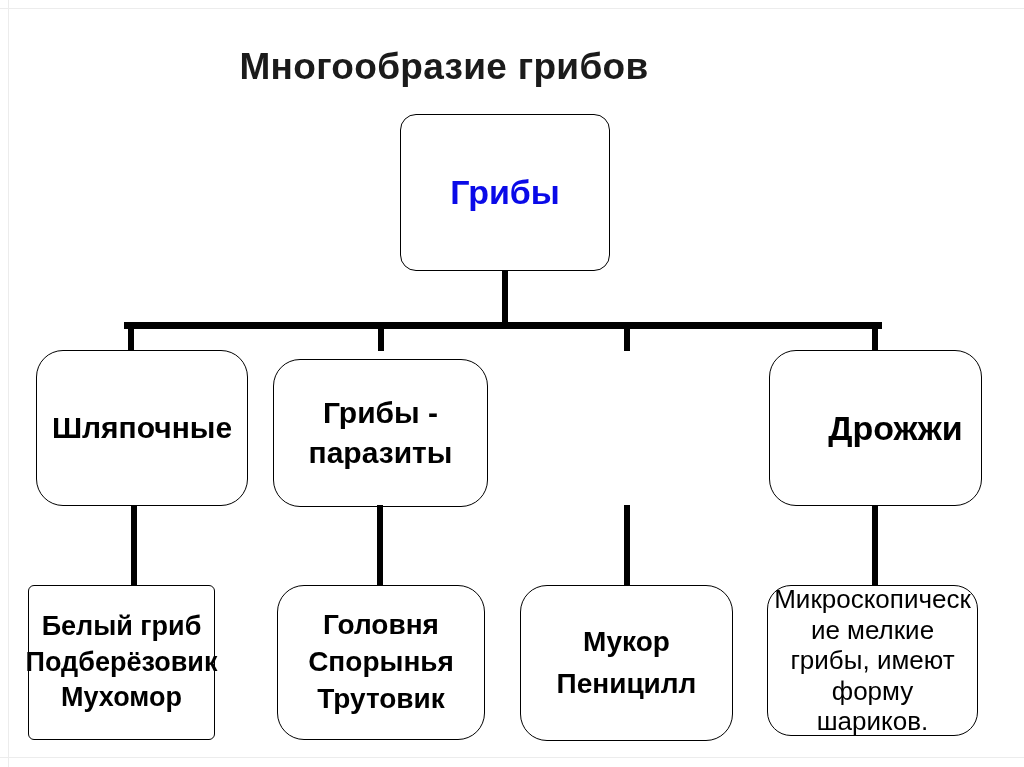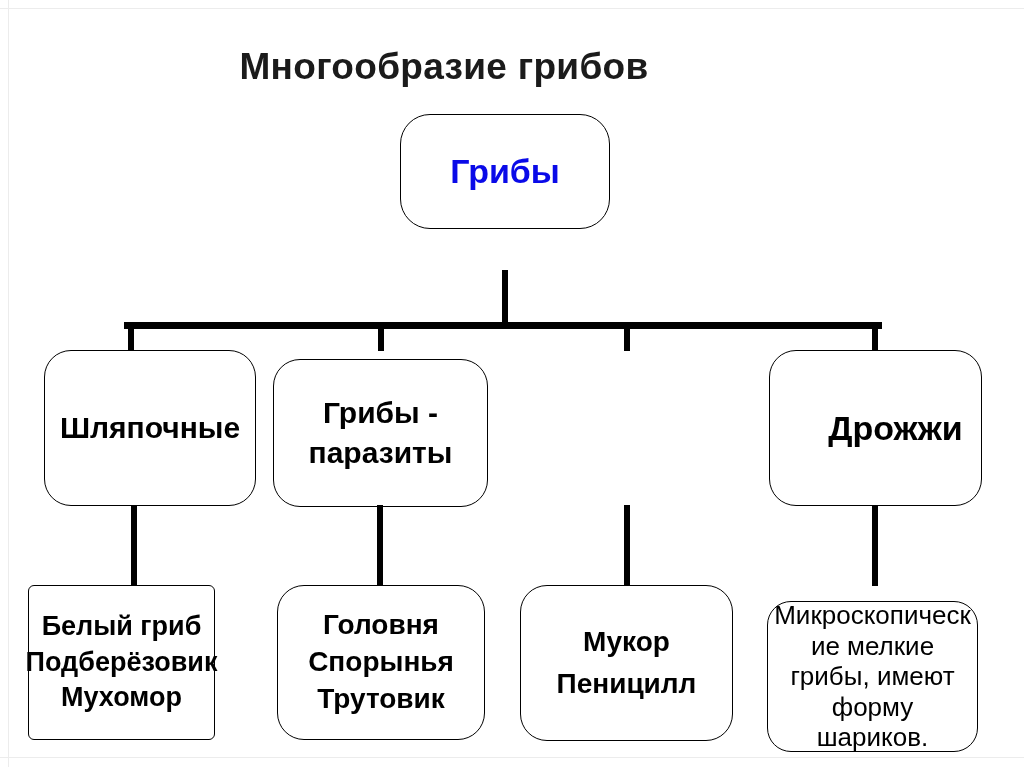--- a/index.html
+++ b/index.html
@@ -39,50 +39,50 @@
   }
   .node-label {
     white-space:pre-line;
     font-weight:700;
     line-height:1.32;
   }
 
   .conn { position:absolute; background:#000000; }
 
   
-  #root-box   { left:400px; top:114px; width:210px; height:115px; border-radius:30px; }
+  #root-box   { left:400px; top:114px; width:210px; height:157px; border-radius:16px; }
   #root-box .node-label { font-size:34px; color:#0a0ae8; }
 
   
   #conn-root  { left:502px; top:270px; width:6px;  height:55px; }
   #conn-hbar  { left:124px; top:322px; width:758px; height:7px; }
   #drop-1 { left:128px; top:328px; width:6px; height:23px; }
   #drop-2 { left:378px; top:328px; width:6px; height:23px; }
   #drop-3 { left:624px; top:328px; width:6px; height:23px; }
   #drop-4 { left:872px; top:328px; width:6px; height:23px; }
 
   
-  #branch-1 { left:44px;  top:350px; width:212px; height:156px; }
+  #branch-1 { left:36px;  top:350px; width:212px; height:156px; }
   #branch-2 { left:273px; top:359px; width:215px; height:148px;text-align:center; }
   #branch-3 { left:522px; top:350px; width:213px; height:156px; }
   #branch-4 { left:769px; top:350px; width:213px; height:156px; }
   #branch-1 .node-label, #branch-2 .node-label, #branch-3 .node-label { font-size:30px; }
   #branch-4 .node-label { font-size:34px;margin-left:40px; }
 
   
   #vconn-1 { left:131px; top:505px; width:6px; height:81px; }
   #vconn-2 { left:377px; top:505px; width:6px; height:81px; }
   #vconn-3 { left:624px; top:505px; width:6px; height:81px; }
   #vconn-4 { left:872px; top:505px; width:6px; height:81px; }
 
   
   #examples-1 { left:28px;  top:585px; width:187px; height:155px;border-radius:6px; }
   #examples-2 { left:277px; top:585px; width:208px; height:155px; }
   #examples-3 { left:520px; top:585px; width:213px; height:156px; }
-  #examples-4 { left:767px; top:585px; width:211px; height:151px; border-radius:24px;margin-top:16px; }
+  #examples-4 { left:767px; top:585px; width:211px; height:151px; border-radius:24px; }
   #examples-1 .node-label { font-size:27px; }
   #examples-2 .node-label { font-size:28px; }
   #examples-3 .node-label { font-size:28px; line-height:1.5; }
   #examples-4 .node-label { font-size:26px; font-weight:400; line-height:1.17; }
 </style>
 </head>
 <body>
 
 <div class="canvas">
 

